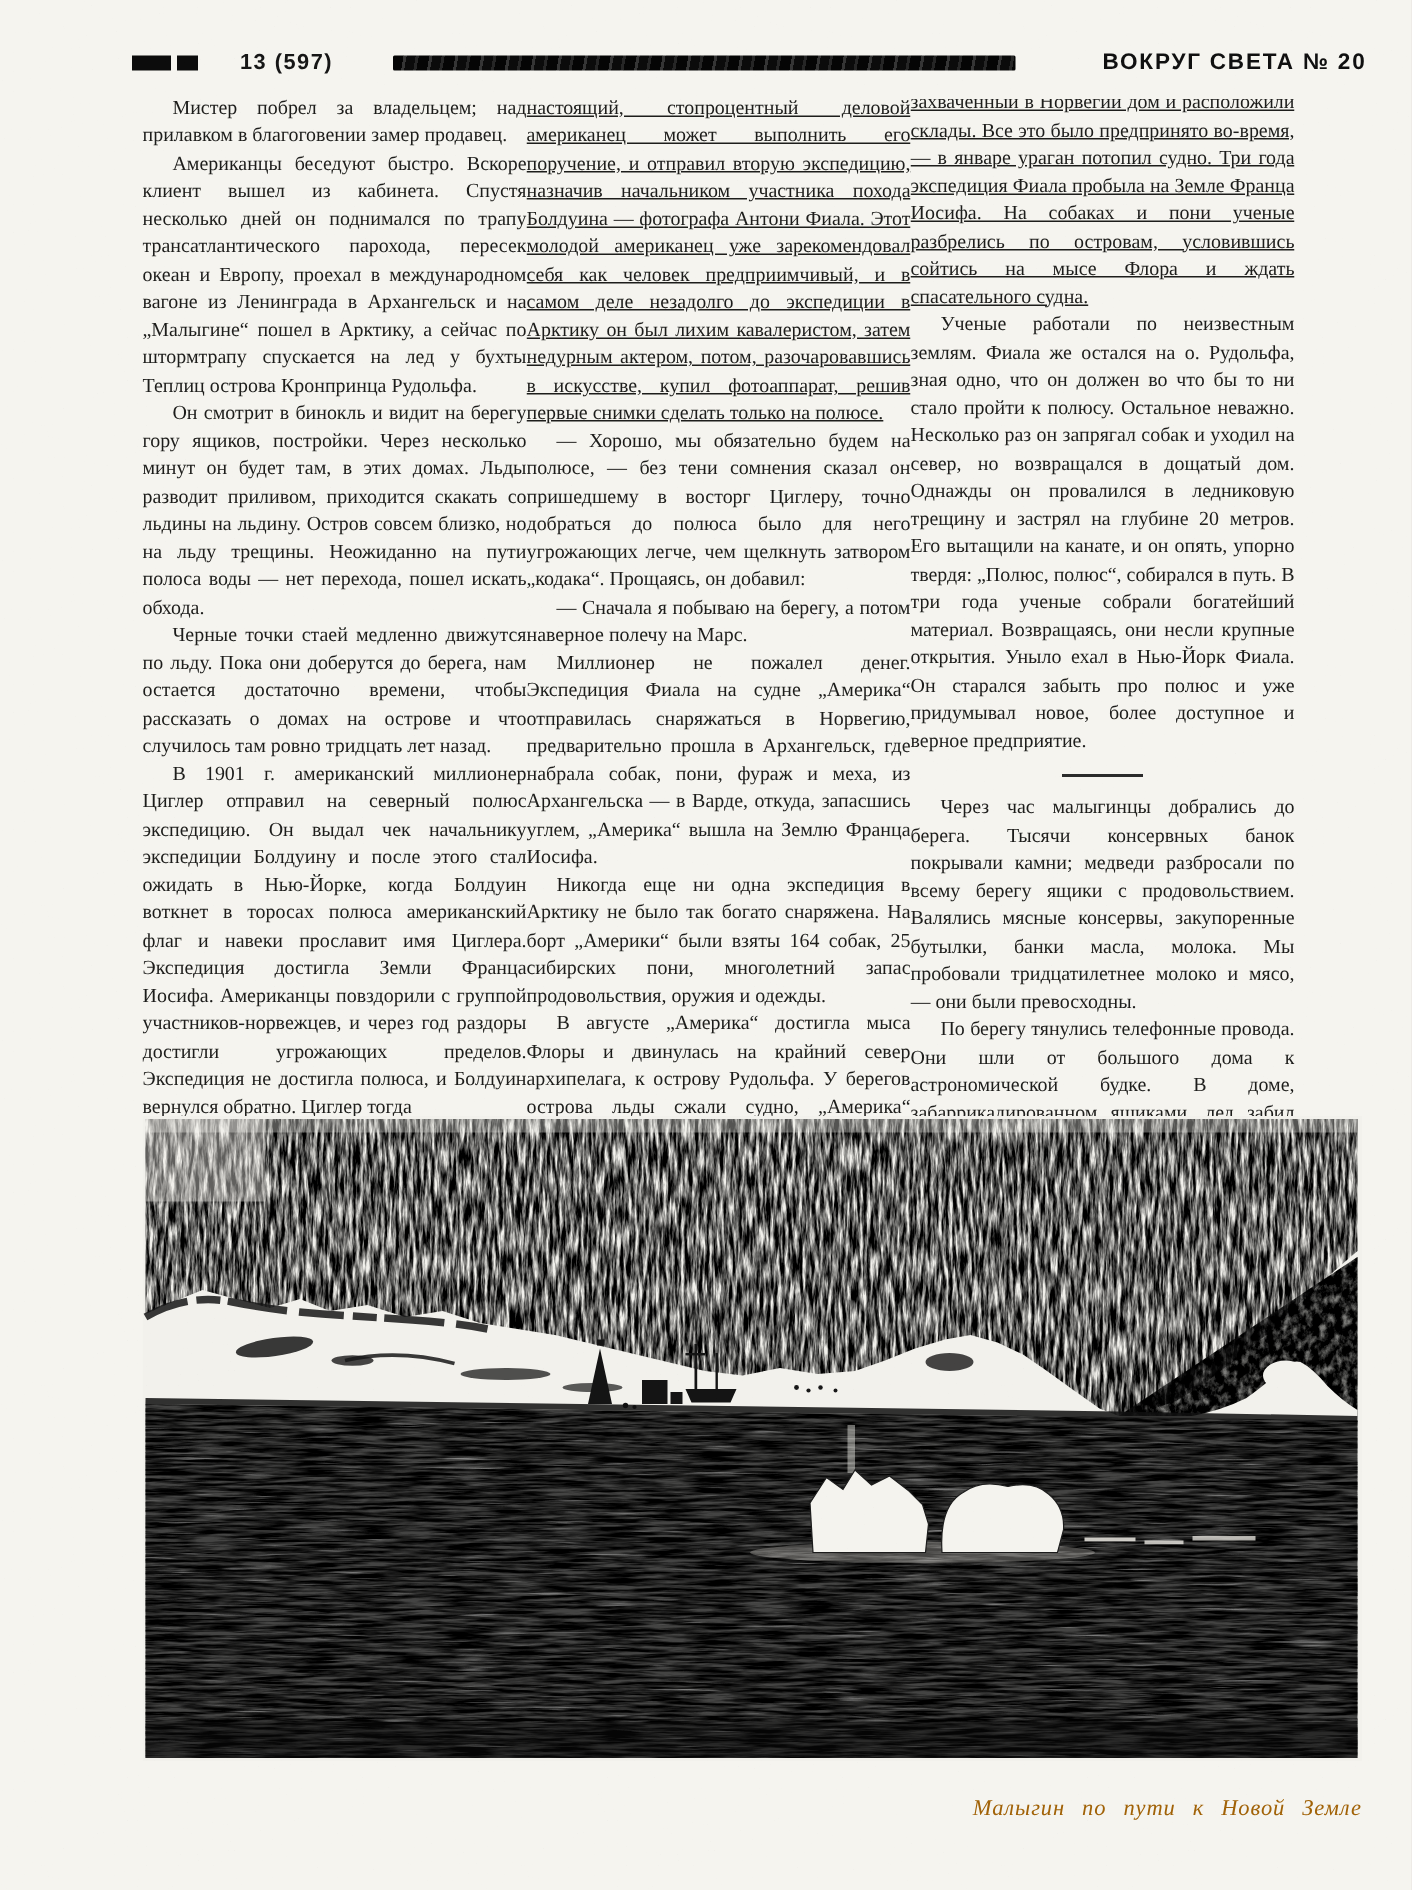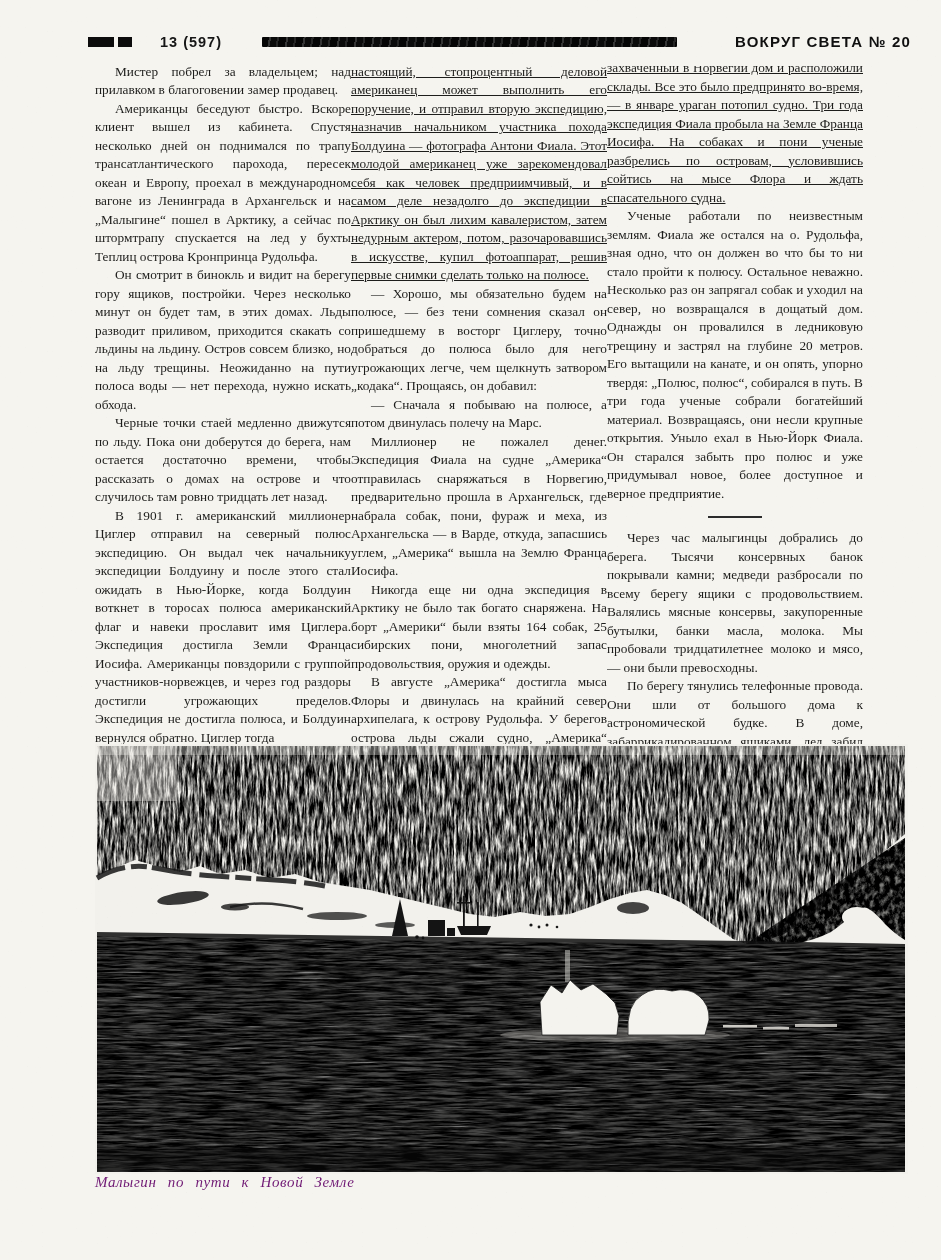--- a/index.html
+++ b/index.html
@@ -50,24 +50,24 @@
   .col p.cont{text-indent:0;text-decoration:underline;}
   .section-break{
     width:54px;height:0;
     border-top:2.5px solid #2b2b2b;
     margin:13px auto 11px auto;
   }
   
   .photo-wrap{margin:6px 0 0 95px;width:813px;}
   .photo-wrap svg{display:block;}
   .caption{
-    width:813px;
-    text-align:left;
+    margin-top:24px;width:813px;
+    text-align:right;
     font-style:italic;font-size:15px;letter-spacing:.6px;word-spacing:7px;
-    color:#701a75;
+    color:#a16207;
   }
   
   .paper-noise{
     position:absolute;inset:0;width:100%;height:100%;
     opacity:.14;pointer-events:none;z-index:6;
   }
 </style>
 </head>
 <body>
 
@@ -80,28 +80,28 @@
     </div>
     <span class="page-number">13 (597)</span>
     <div class="head-rule"></div>
     <span class="magazine-title">ВОКРУГ СВЕТА № 20</span>
   </div>
 
   <div class="columns">
     <div class="col">
       <p>Мистер побрел за владельцем; над прилавком в благоговении замер продавец.</p>
       <p>Американцы беседуют быстро. Вскоре клиент вышел из кабинета. Спустя несколько дней он поднимался по трапу трансатлантического парохода, пересек океан и Европу, проехал в международном вагоне из Ленинграда в Архангельск и на „Малыгине“ пошел в Арктику, а сейчас по штормтрапу спускается на лед у бухты Теплиц острова Кронпринца Рудольфа.</p>
-      <p>Он смотрит в бинокль и видит на берегу гору ящиков, постройки. Через несколько минут он будет там, в этих домах. Льды разводит приливом, приходится скакать со льдины на льдину. Остров совсем близко, но на льду трещины. Неожиданно на пути полоса воды — нет перехода, нужно искать обхода.</p>
+      <p>Он смотрит в бинокль и видит на берегу гору ящиков, постройки. Через несколько минут он будет там, в этих домах. Льды разводит приливом, приходится скакать со льдины на льдину. Остров совсем близко, но на льду трещины. Неожиданно на пути полоса воды — нет перехода, пошел искать обхода.</p>
       <p>Черные точки стаей медленно движутся по льду. Пока они доберутся до берега, нам остается достаточно времени, чтобы рассказать о домах на острове и что случилось там ровно тридцать лет назад.</p>
       <p>В 1901 г. американский миллионер Циглер отправил на северный полюс экспедицию. Он выдал чек начальнику экспедиции Болдуину и после этого стал ожидать в Нью-Йорке, когда Болдуин воткнет в торосах полюса американский флаг и навеки прославит имя Циглера. Экспедиция достигла Земли Франца Иосифа. Американцы повздорили с группой участников-норвежцев, и через год раздоры достигли угрожающих пределов. Экспедиция не достигла полюса, и Болдуин вернулся обратно. Циглер тогда</p>
     </div>
     <div class="col">
       <p class="cont">пришел к мысли, что не ученые, а только настоящий, стопроцентный деловой американец может выполнить его поручение, и отправил вторую экспедицию, назначив начальником участника похода Болдуина — фотографа Антони Фиала. Этот молодой американец уже зарекомендовал себя как человек предприимчивый, и в самом деле незадолго до экспедиции в Арктику он был лихим кавалеристом, затем недурным актером, потом, разочаровавшись в искусстве, купил фотоаппарат, решив первые снимки сделать только на полюсе.</p>
       <p>— Хорошо, мы обязательно будем на полюсе, — без тени сомнения сказал он пришедшему в восторг Циглеру, точно добраться до полюса было для него угрожающих легче, чем щелкнуть затвором „кодака“. Прощаясь, он добавил:</p>
-      <p>— Сначала я побываю на полюсе, а потом двинулась полечу на Марс.</p>
+      <p>— Сначала я побываю на берегу, а потом наверное полечу на Марс.</p>
       <p>Миллионер не пожалел денег. Экспедиция Фиала на судне „Америка“ отправилась снаряжаться в Норвегию, предварительно прошла в Архангельск, где набрала собак, пони, фураж и меха, из Архангельска — в Варде, откуда, запасшись углем, „Америка“ вышла на Землю Франца Иосифа.</p>
       <p>Никогда еще ни одна экспедиция в Арктику не было так богато снаряжена. На борт „Америки“ были взяты 164 собак, 25 сибирских пони, многолетний запас продовольствия, оружия и одежды.</p>
       <p>В августе „Америка“ достигла мыса Флоры и двинулась на крайний север архипелага, к острову Рудольфа. У берегов острова льды сжали судно, „Америка“ получила течь, и экспедиция пере-</p>
     </div>
     <div class="col">
       <p class="cont">бралась на берег. Здесь построили захваченный в Норвегии дом и расположили склады. Все это было предпринято во-время, — в январе ураган потопил судно. Три года экспедиция Фиала пробыла на Земле Франца Иосифа. На собаках и пони ученые разбрелись по островам, условившись сойтись на мысе Флора и ждать спасательного судна.</p>
       <p>Ученые работали по неизвестным землям. Фиала же остался на о. Рудольфа, зная одно, что он должен во что бы то ни стало пройти к полюсу. Остальное неважно. Несколько раз он запрягал собак и уходил на север, но возвращался в дощатый дом. Однажды он провалился в ледниковую трещину и застрял на глубине 20 метров. Его вытащили на канате, и он опять, упорно твердя: „Полюс, полюс“, собирался в путь. В три года ученые собрали богатейший материал. Возвращаясь, они несли крупные открытия. Уныло ехал в Нью-Йорк Фиала. Он старался забыть про полюс и уже придумывал новое, более доступное и верное предприятие.</p>
       <div class="section-break"></div>
       <p>Через час малыгинцы добрались до берега. Тысячи консервных банок покрывали камни; медведи разбросали по всему берегу ящики с продовольствием. Валялись мясные консервы, закупоренные бутылки, банки масла, молока. Мы пробовали тридцатилетнее молоко и мясо, — они были превосходны.</p>
       <p>По берегу тянулись телефонные провода. Они шли от большого дома к астрономической будке. В доме, забаррикадированном ящиками, лед забил комна</p>

